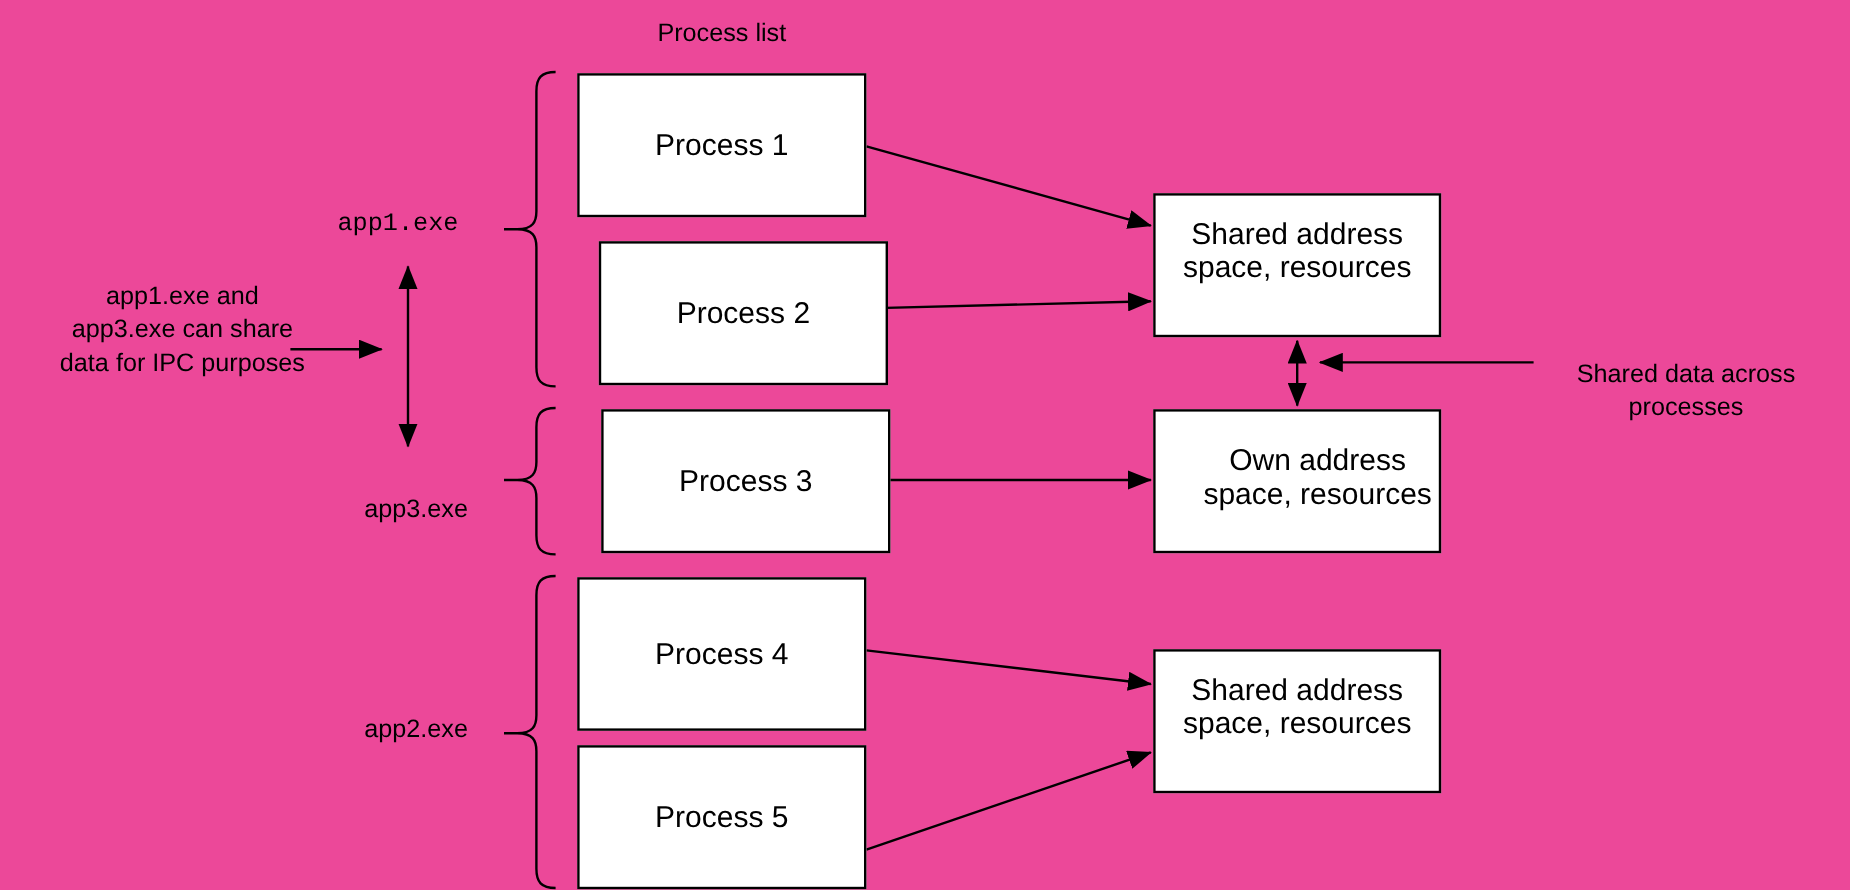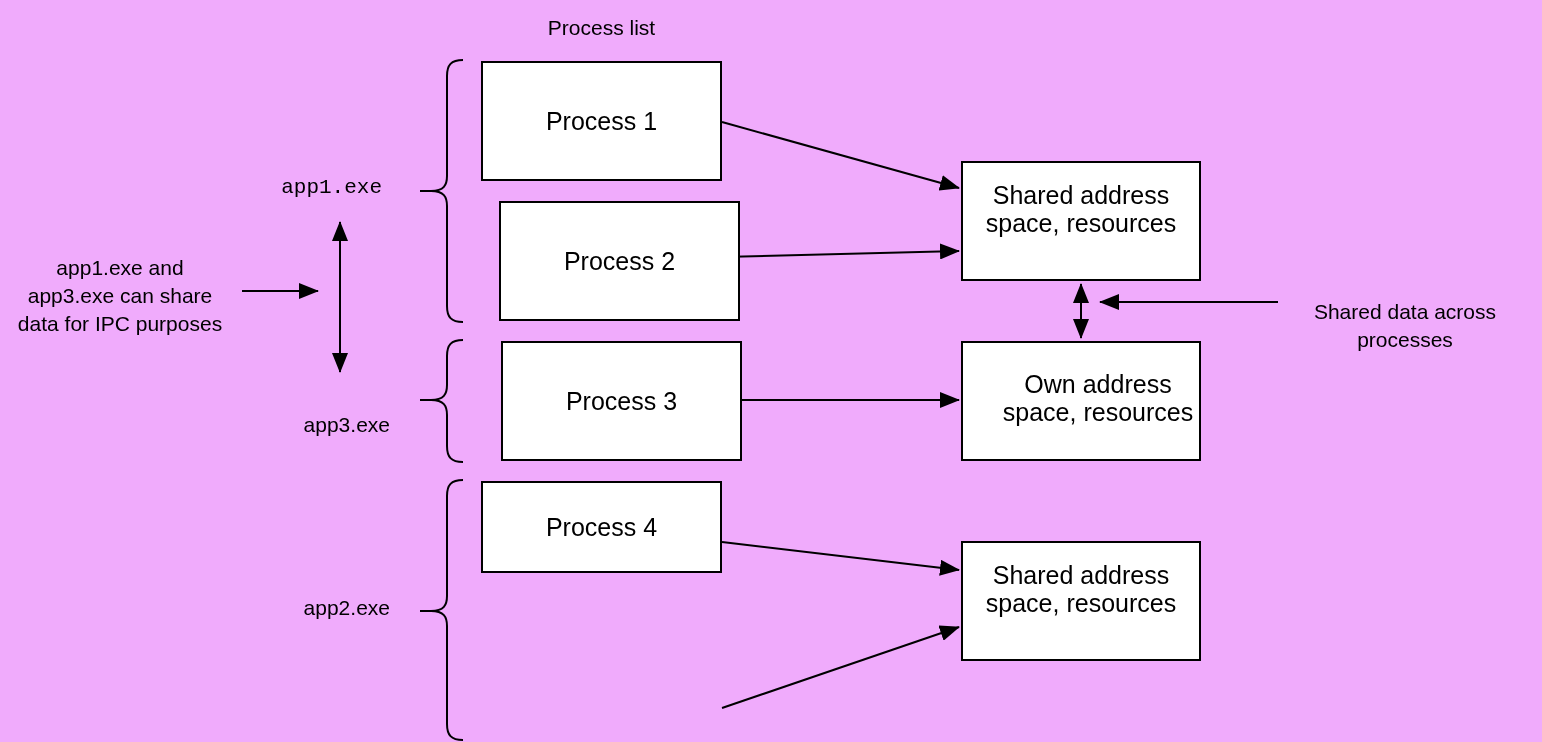--- a/index.html
+++ b/index.html
@@ -1,19 +1,19 @@
 <!DOCTYPE html>
 <html><head>
 <meta charset="utf-8">
 <style>
   html,body { margin:0; padding:0; background:#ffffff; }
   body { font-family:"Liberation Sans", sans-serif; color:#000000; }
   #canvas {
     position:relative; width:1542px; height:742px;
-    background:#f0abfc; overflow:hidden;
+    background:#ec4899; overflow:hidden;
   }
   #wires { position:absolute; left:0; top:0; width:1542px; height:742px; }
   .box {
     position:absolute; box-sizing:border-box;
     border:2px solid #000; background:#fff;
     display:flex; align-items:center; justify-content:center;
     font-size:25px; line-height:28px; text-align:center;
     white-space:pre-line;
   }
   .membox-shared { padding-bottom:24px;text-align:center; }
@@ -56,28 +56,29 @@
 
   <div class="lbl lbl-center" style="left:481px; top:14px; width:241px;">Process list</div>
 
   <div class="lbl lbl-right" style="left:242px; top:174px; width:140px;font-family:Liberation Mono, monospace;">app1.exe</div>
   <div class="lbl lbl-right" style="left:250px; top:384px; width:140px;margin-top:27px;">app3.exe</div>
   <div class="lbl lbl-right" style="left:250px; top:594px; width:140px;">app2.exe</div>
 
   <div class="box" style="left:481px; top:61px;  width:241px; height:120px;">Process 1</div>
   <div class="box" style="left:499px; top:201px; width:241px; height:120px;">Process 2</div>
   <div class="box" style="left:501px; top:341px; width:241px; height:120px;">Process 3</div>
-  <div class="box" style="left:481px; top:481px; width:241px; height:92px;">Process 4</div>
+  <div class="box" style="left:481px; top:481px; width:241px; height:128px;">Process 4</div>
+  <div class="box" style="left:481px; top:621px; width:241px; height:120px;">Process 5</div>
 
   <div class="box membox-shared" style="left:961px; top:161px; width:240px; height:120px;">Shared address
 space, resources</div>
   <div class="box membox-own" style="left:961px; top:341px; width:240px; height:120px;">Own address
 space, resources</div>
   <div class="box membox-shared" style="left:961px; top:541px; width:240px; height:120px;">Shared address
 space, resources</div>
 
-  <div class="lbl lbl-center" style="left:0px; top:254px; width:240px;">app1.exe and
+  <div class="lbl lbl-center" style="left:0px; top:233px; width:240px;padding-left:32px;">app1.exe and
 app3.exe can share
 data for IPC purposes</div>
   <div class="lbl lbl-center" style="left:1295px; top:298px; width:220px;">Shared data across
 processes</div>
 
 </div>
 
 </body></html>

